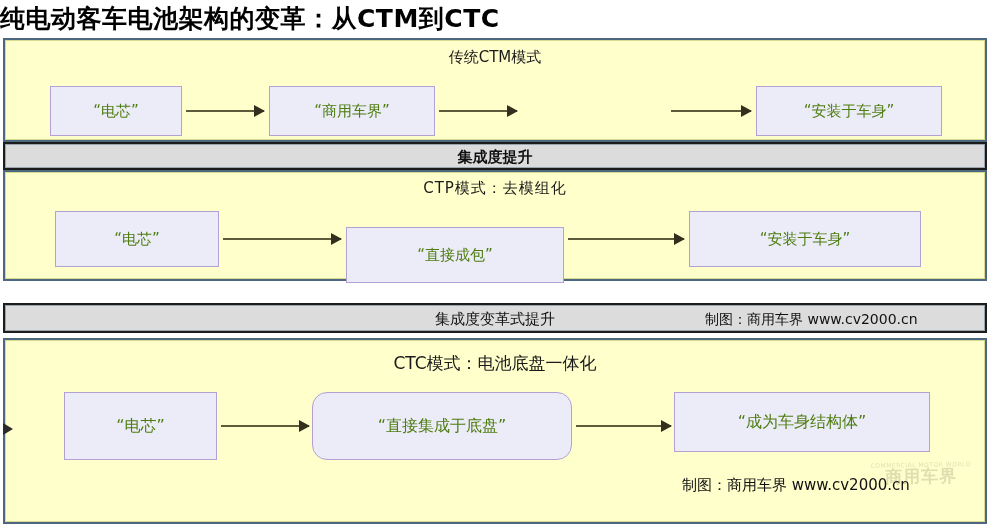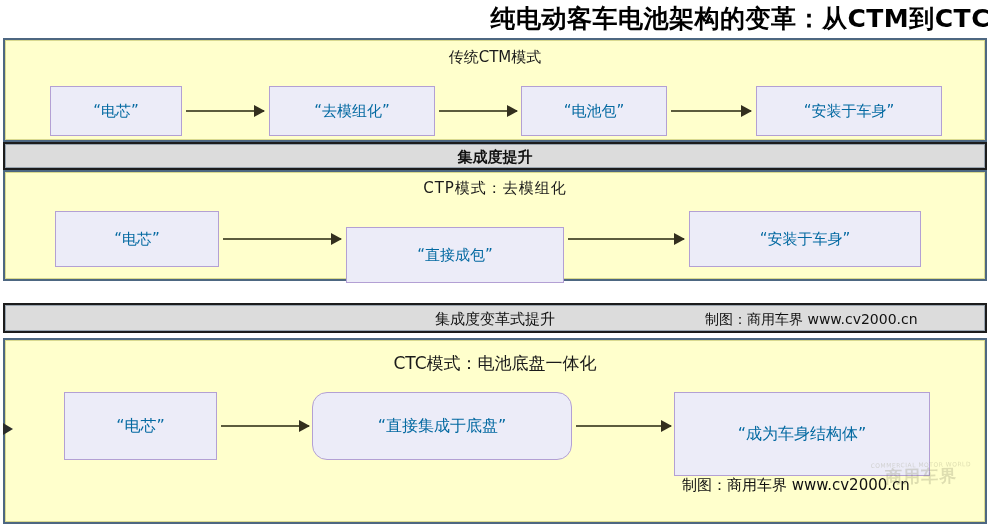--- a/index.html
+++ b/index.html
@@ -13,21 +13,21 @@
     font-family: "DejaVu Sans", "Liberation Sans", sans-serif;
     overflow: hidden;
     position: relative;
   }
 
   
   .title {
     width: 990px;
     height: 38px;
     line-height: 38px;
-    text-align: right;
+    text-align: left;
     font-size: 25px;
     font-weight: bold;
     color: #000000;
     letter-spacing: 0.5px;
     white-space: nowrap;
   }
 
   
   .panel {
     position: absolute;
@@ -54,21 +54,21 @@
   
   .box {
     position: absolute;
     box-sizing: border-box;
     background: #ececf8;
     border: 1px solid #b3a0d4;
     display: flex;
     align-items: center;
     justify-content: center;
     font-size: 15px;
-    color: #0369a1;
+    color: #4d7c0f;
     white-space: nowrap;
   }
   .box.big { font-size: 16px; }
 
   
   .arrow {
     position: absolute;
     height: 2px;
     background: #5c5c3d;
   }
@@ -156,25 +156,24 @@
 <div class="title">纯电动客车电池架构的变革：从CTM到CTC</div>
 
 <div class="panel" style="top:38px; height:104px;">
 
   <div class="panel-title" style="top:8px;">传统CTM模式</div>
 
   <div class="box" style="left:45px;  top:46px; width:132px; height:50px;">“电芯”</div>
 
   <div class="arrow" style="left:181px; top:70px; width:78px;"></div>
 
-  <div class="box" style="left:264px; top:46px; width:166px; height:50px;">“去模组化”</div>
+  <div class="box" style="left:264px; top:46px; width:166px; height:50px;">“商用车界”</div>
 
   <div class="arrow" style="left:434px; top:70px; width:78px;"></div>
 
-  <div class="box" style="left:516px; top:46px; width:146px; height:50px;">“电池包”</div>
 
   <div class="arrow" style="left:666px; top:70px; width:80px;"></div>
 
   <div class="box" style="left:751px; top:46px; width:186px; height:50px;">“安装于车身”</div>
 </div>
 
 <div class="divider" style="top:142px; height:28px;">
   <div class="divider-label" style="top:4px;font-weight:bold;">集成度提升</div>
 </div>
 
@@ -205,21 +204,21 @@
   <div class="arrow-stub" style="left:-2px; top:83px;"></div>
 
   <div class="box big" style="left:59px;  top:52px; width:153px; height:68px;">“电芯”</div>
 
   <div class="arrow" style="left:216px; top:85px; width:88px;"></div>
 
   <div class="box big" style="left:307px; top:52px; width:260px; height:68px;border-radius:15px;">“直接集成于底盘”</div>
 
   <div class="arrow" style="left:571px; top:85px; width:95px;"></div>
 
-  <div class="box big" style="left:669px; top:52px; width:256px; height:84px;">“成为车身结构体”</div>
+  <div class="box big" style="left:669px; top:52px; width:256px; height:60px;">“成为车身结构体”</div>
 
   <div class="credit-bottom" style="left:677px; top:136px;">制图：商用车界 www.cv2000.cn</div>
 </div>
 
 <div class="watermark" style="left:856px; top:462px; width:130px;">
   <span class="wm-top">COMMERCIAL MOTOR WORLD</span>
   <span class="wm-main">商用车界</span>
 </div>
 
 </body></html>

